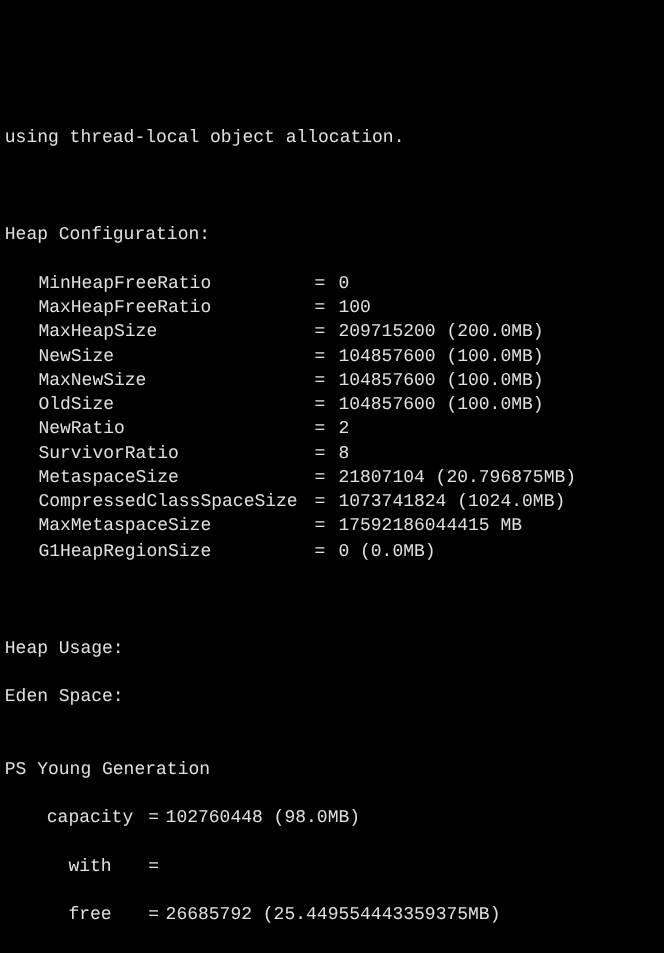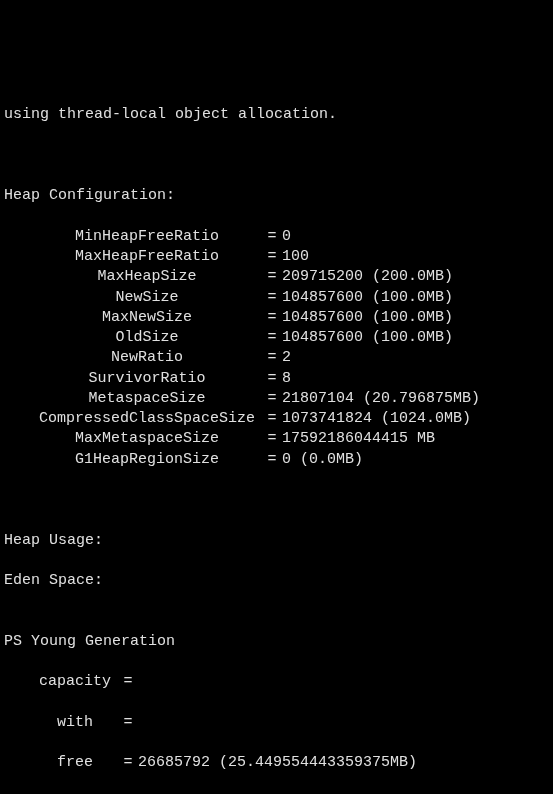--- a/index.html
+++ b/index.html
@@ -18,21 +18,20 @@
       height: 794px;
       overflow: hidden;
       white-space: pre;
     }
     .line {
       display: block;
     }
     .config-row {
       display: flex;
       padding-left: 28px;
-      text-align: center;
     }
     .config-key {
       display: inline-block;
       width: 230px;
     }
     .config-eq {
       display: inline-block;
       width: 20px;
     }
     .config-val {
@@ -63,21 +62,21 @@
 <div>
 <span class="line">using thread-local object allocation.</span>
 <span class="line"> </span>
 <span class="line">Heap Configuration:</span>
 <div id="heap-config-rows"><div class="config-row"><span class="config-key">MinHeapFreeRatio</span><span class="config-eq">=</span><span class="config-val">0</span></div><div class="config-row"><span class="config-key">MaxHeapFreeRatio</span><span class="config-eq">=</span><span class="config-val">100</span></div><div class="config-row"><span class="config-key">MaxHeapSize</span><span class="config-eq">=</span><span class="config-val">209715200 (200.0MB)</span></div><div class="config-row"><span class="config-key">NewSize</span><span class="config-eq">=</span><span class="config-val">104857600 (100.0MB)</span></div><div class="config-row"><span class="config-key">MaxNewSize</span><span class="config-eq">=</span><span class="config-val">104857600 (100.0MB)</span></div><div class="config-row"><span class="config-key">OldSize</span><span class="config-eq">=</span><span class="config-val">104857600 (100.0MB)</span></div><div class="config-row"><span class="config-key">NewRatio</span><span class="config-eq">=</span><span class="config-val">2</span></div><div class="config-row"><span class="config-key">SurvivorRatio</span><span class="config-eq">=</span><span class="config-val">8</span></div><div class="config-row"><span class="config-key">MetaspaceSize</span><span class="config-eq">=</span><span class="config-val">21807104 (20.796875MB)</span></div><div class="config-row"><span class="config-key">CompressedClassSpaceSize</span><span class="config-eq">=</span><span class="config-val">1073741824 (1024.0MB)</span></div><div class="config-row"><span class="config-key">MaxMetaspaceSize</span><span class="config-eq">=</span><span class="config-val">17592186044415 MB</span></div><div class="config-row"><span class="config-key">G1HeapRegionSize</span><span class="config-eq">=</span><span class="config-val">0 (0.0MB)</span></div></div>
 <span class="line"> </span>
 <span class="line">Heap Usage:</span>
 <span class="line">Eden Space:</span>
 
 <span class="line">PS Young Generation</span>
-<div class="usage-row"><span class="usage-key">capacity</span><span class="usage-eq">=</span></div>
+<div class="usage-row"><span class="usage-key">capacity</span><span class="usage-eq">=</span><span class="usage-val">102760448 (98.0MB)</span></div>
 <div class="usage-row"><span class="usage-key">with</span><span class="usage-eq">=</span></div>
 <div class="usage-row"><span class="usage-key">free</span><span class="usage-eq">=</span><span class="usage-val">26685792 (25.449554443359375MB)</span></div>
 
 
 
 
 
 
 
 

